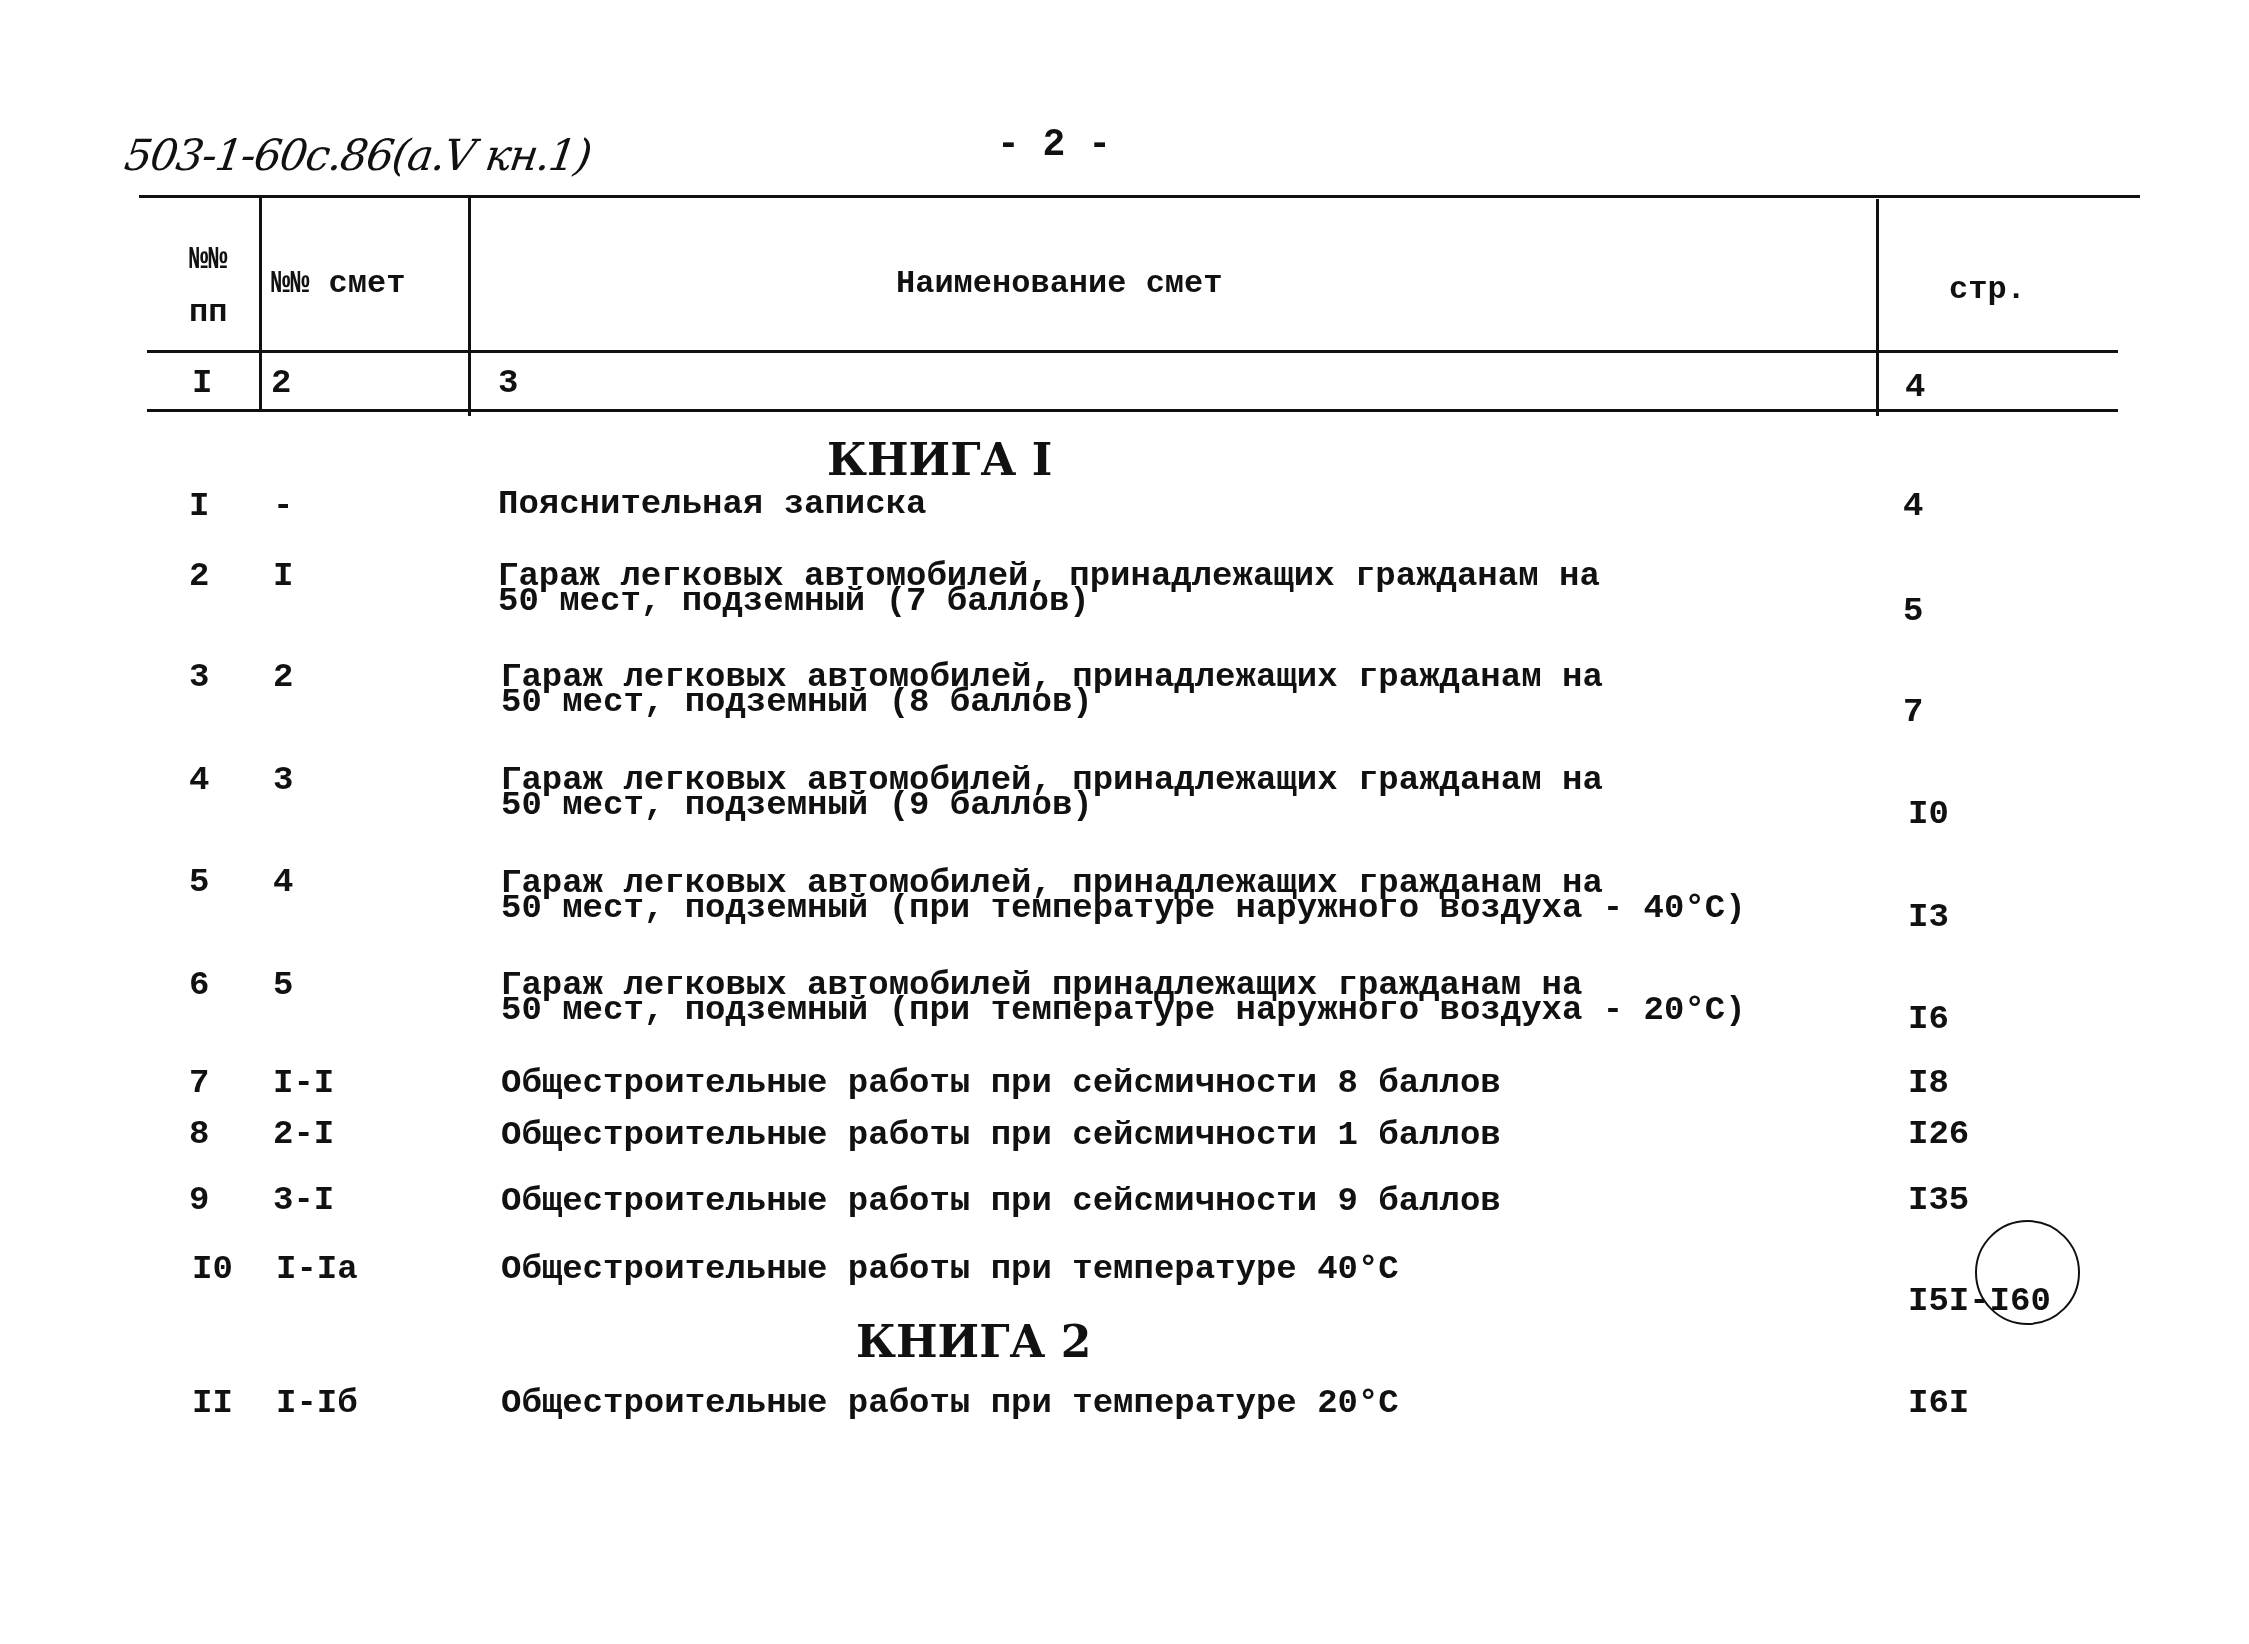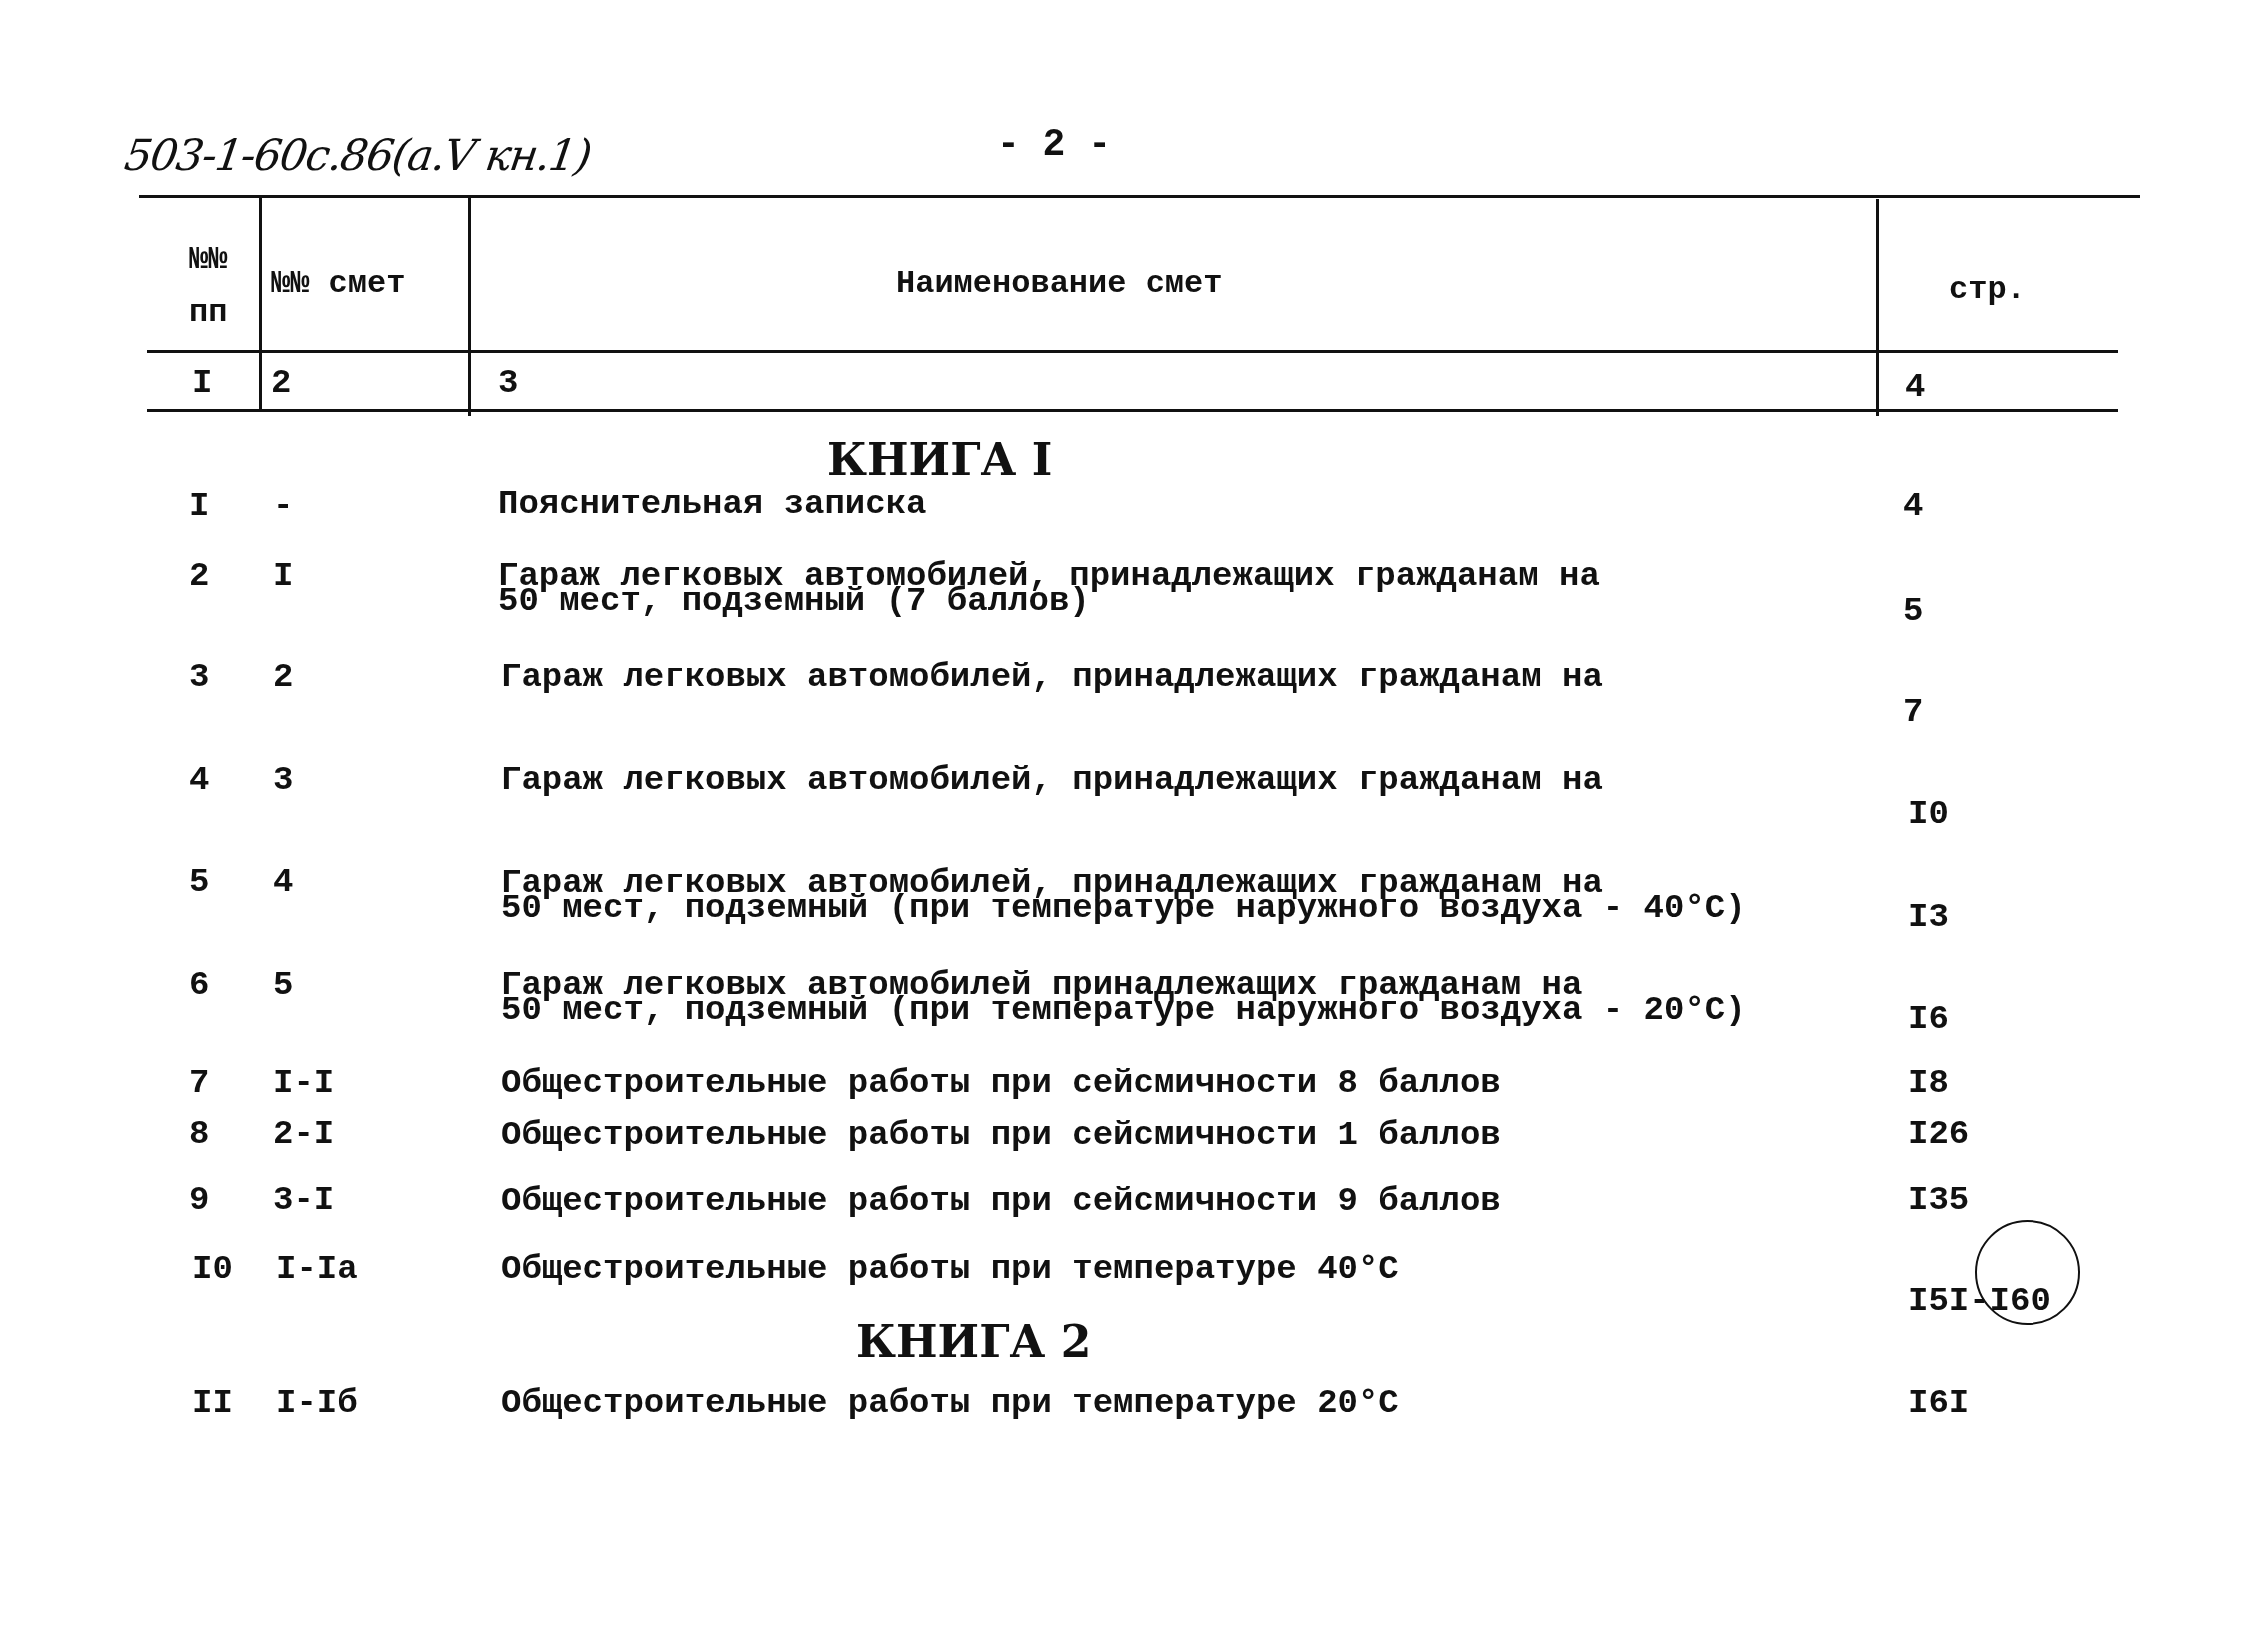--- a/index.html
+++ b/index.html
@@ -58,27 +58,29 @@
 <div class="abs desc" style="left:498px; top:564px;">
   <div>Гараж легковых автомобилей, принадлежащих гражданам на</div>
   <div>50 мест, подземный (7 баллов)</div>
 </div>
 <div class="abs txt" style="left:1903px; top:592px;">5</div>
 
 <div class="abs txt" style="left:189px; top:658px;">3</div>
 <div class="abs txt" style="left:273px; top:658px;">2</div>
 <div class="abs desc" style="left:501px; top:665px;">
   <div>Гараж легковых автомобилей, принадлежащих гражданам на</div>
+  <div>50 мест, подземный (8 баллов)</div>
 </div>
 <div class="abs txt" style="left:1903px; top:693px;">7</div>
 
 <div class="abs txt" style="left:189px; top:761px;">4</div>
 <div class="abs txt" style="left:273px; top:761px;">3</div>
 <div class="abs desc" style="left:501px; top:768px;">
   <div>Гараж легковых автомобилей, принадлежащих гражданам на</div>
+  <div>50 мест, подземный (9 баллов)</div>
 </div>
 <div class="abs txt" style="left:1908px; top:795px;">I0</div>
 
 <div class="abs txt" style="left:189px; top:863px;">5</div>
 <div class="abs txt" style="left:273px; top:863px;">4</div>
 <div class="abs desc" style="left:501px; top:871px;">
   <div>Гараж легковых автомобилей, принадлежащих гражданам на</div>
   <div>50 мест, подземный (при температуре наружного воздуха - 40°С)</div>
 </div>
 <div class="abs txt" style="left:1908px; top:898px;">I3</div>

